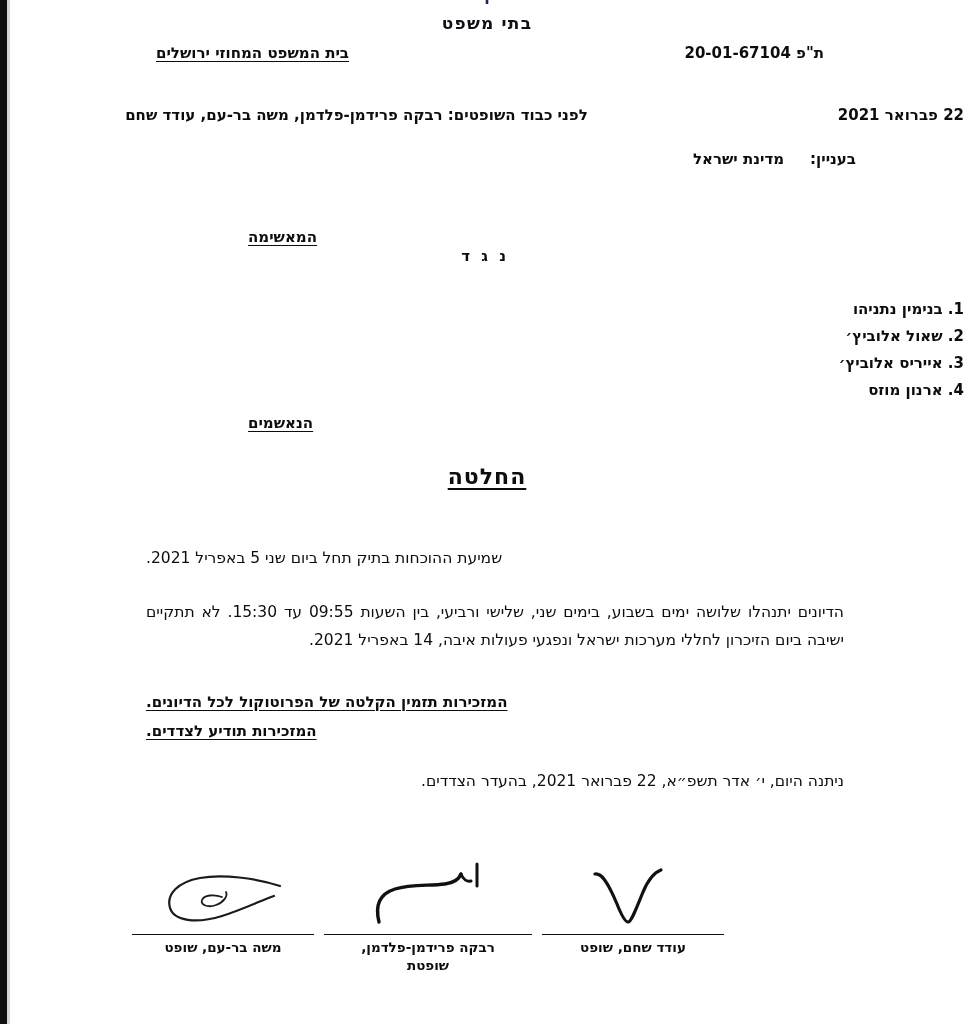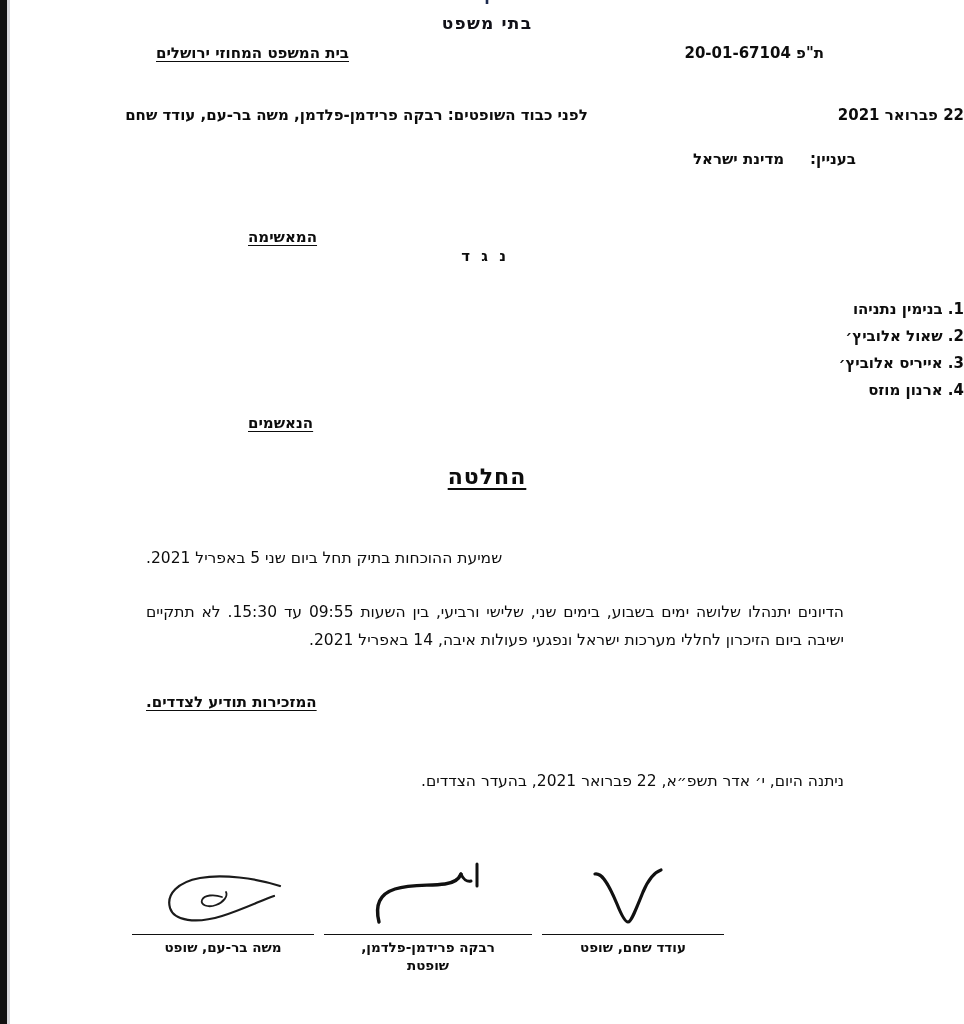--- a/index.html
+++ b/index.html
@@ -304,20 +304,21 @@
   </ul>
 
   <div class="party-role role-defendants">הנאשמים</div>
 
   <div class="decision-title">החלטה</div>
 
   <div class="body-block para-1">שמיעת ההוכחות בתיק תחל ביום שני 5 באפריל 2021.</div>
   <div class="body-block para-2">הדיונים יתנהלו שלושה ימים בשבוע, בימים שני, שלישי ורביעי, בין השעות 09:55 עד 15:30. לא תתקיים ישיבה ביום הזיכרון לחללי מערכות ישראל ונפגעי פעולות איבה, 14 באפריל 2021.</div>
 
   <div class="notice-block">
+    <span class="notice-line">המזכירות תזמין הקלטה של הפרוטוקול לכל הדיונים.</span>
     <span class="notice-line">המזכירות תודיע לצדדים.</span>
   </div>
 
   <div class="given-line">ניתנה היום,  י׳ אדר תשפ״א, 22 פברואר 2021, בהעדר הצדדים.</div>
 
   <div class="signatures">
 
     <div class="sig-col">
       <div class="sig-mark">
         <svg width="120" height="70" viewBox="0 0 120 70" aria-hidden="true">

